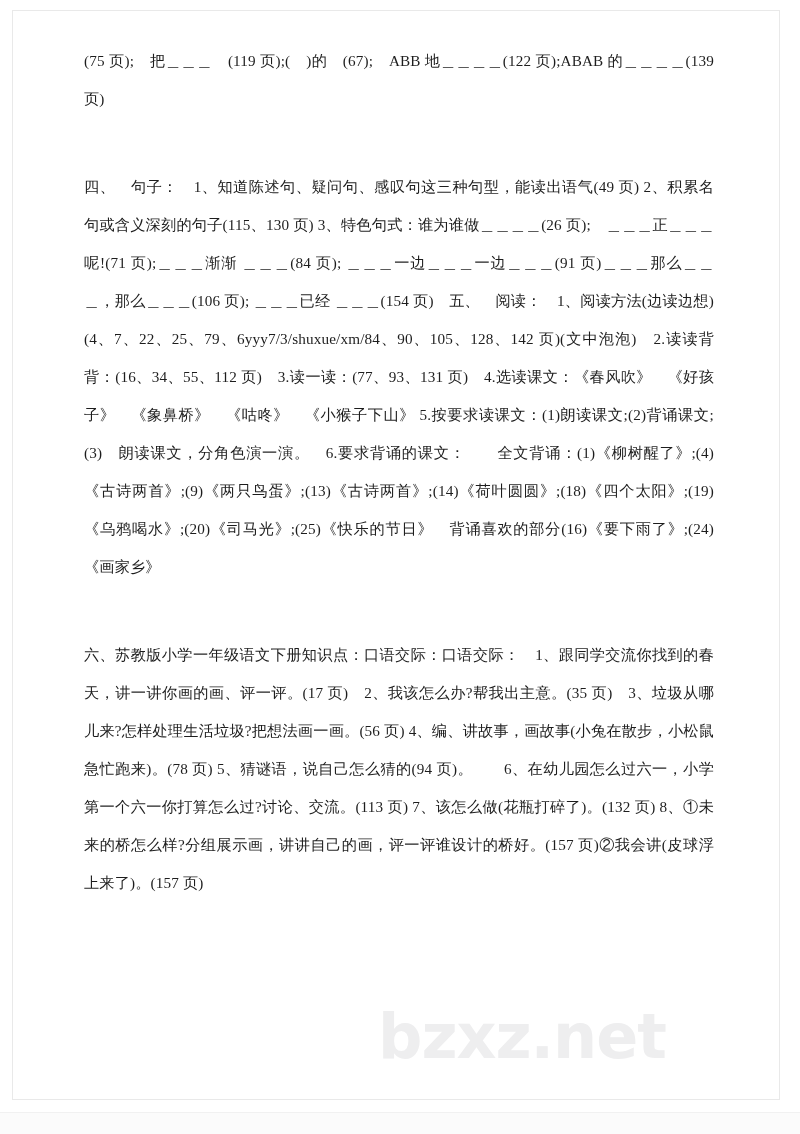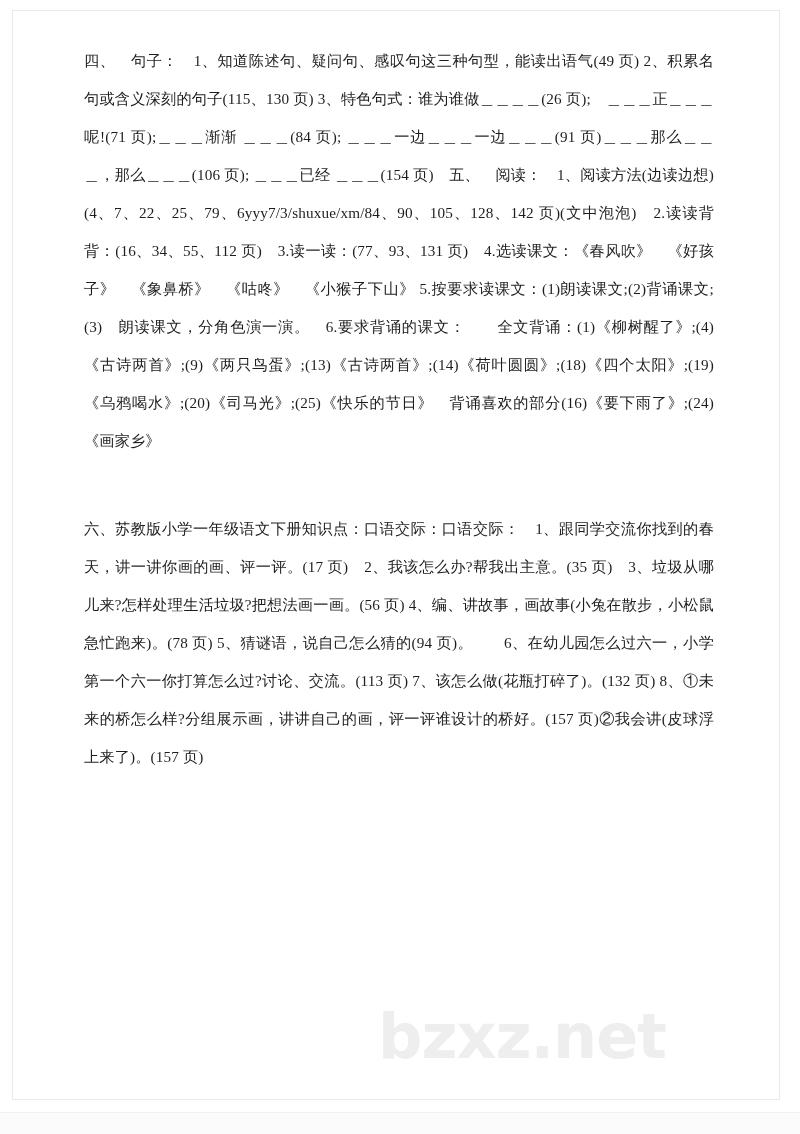--- a/index.html
+++ b/index.html
@@ -73,20 +73,21 @@
 </style>
 </head>
 <body>
 
 <div class="page">
 
   <div class="page-border"></div>
 
   <div class="content">
 
+    <p class="para gap-after-lg">(75 页);　把＿＿＿　(119 页);(　)的　(67);　ABB 地＿＿＿＿(122 页);ABAB 的＿＿＿＿(139 页)</p>
 
     <p class="para gap-after-lg">四、　句子：　1、知道陈述句、疑问句、感叹句这三种句型，能读出语气(49 页) 2、积累名句或含义深刻的句子(115、130 页) 3、特色句式：谁为谁做＿＿＿＿(26 页);　＿＿＿正＿＿＿　呢!(71 页);＿＿＿渐渐 ＿＿＿(84 页); ＿＿＿一边＿＿＿一边＿＿＿(91 页)＿＿＿那么＿＿＿，那么＿＿＿(106 页); ＿＿＿已经 ＿＿＿(154 页)　五、　阅读：　1、阅读方法(边读边想)(4、7、22、25、79、6yyy7/3/shuxue/xm/84、90、105、128、142 页)(文中泡泡)　2.读读背背：(16、34、55、112 页)　3.读一读：(77、93、131 页)　4.选读课文：《春风吹》　《好孩子》　《象鼻桥》　《咕咚》　《小猴子下山》 5.按要求读课文：(1)朗读课文;(2)背诵课文;(3)　朗读课文，分角色演一演。　6.要求背诵的课文：　　全文背诵：(1)《柳树醒了》;(4)《古诗两首》;(9)《两只鸟蛋》;(13)《古诗两首》;(14)《荷叶圆圆》;(18)《四个太阳》;(19)《乌鸦喝水》;(20)《司马光》;(25)《快乐的节日》　背诵喜欢的部分(16)《要下雨了》;(24)《画家乡》</p>
 
     <p class="para">六、苏教版小学一年级语文下册知识点：口语交际：口语交际：　1、跟同学交流你找到的春天，讲一讲你画的画、评一评。(17 页)　2、我该怎么办?帮我出主意。(35 页)　3、垃圾从哪儿来?怎样处理生活垃圾?把想法画一画。(56 页) 4、编、讲故事，画故事(小兔在散步，小松鼠急忙跑来)。(78 页) 5、猜谜语，说自己怎么猜的(94 页)。　　6、在幼儿园怎么过六一，小学第一个六一你打算怎么过?讨论、交流。(113 页) 7、该怎么做(花瓶打碎了)。(132 页) 8、①未来的桥怎么样?分组展示画，讲讲自己的画，评一评谁设计的桥好。(157 页)②我会讲(皮球浮上来了)。(157 页)</p>
 
   </div>
 
   <div class="watermark">bzxz.net</div>
 
   <div class="page-edge-bottom"></div>

